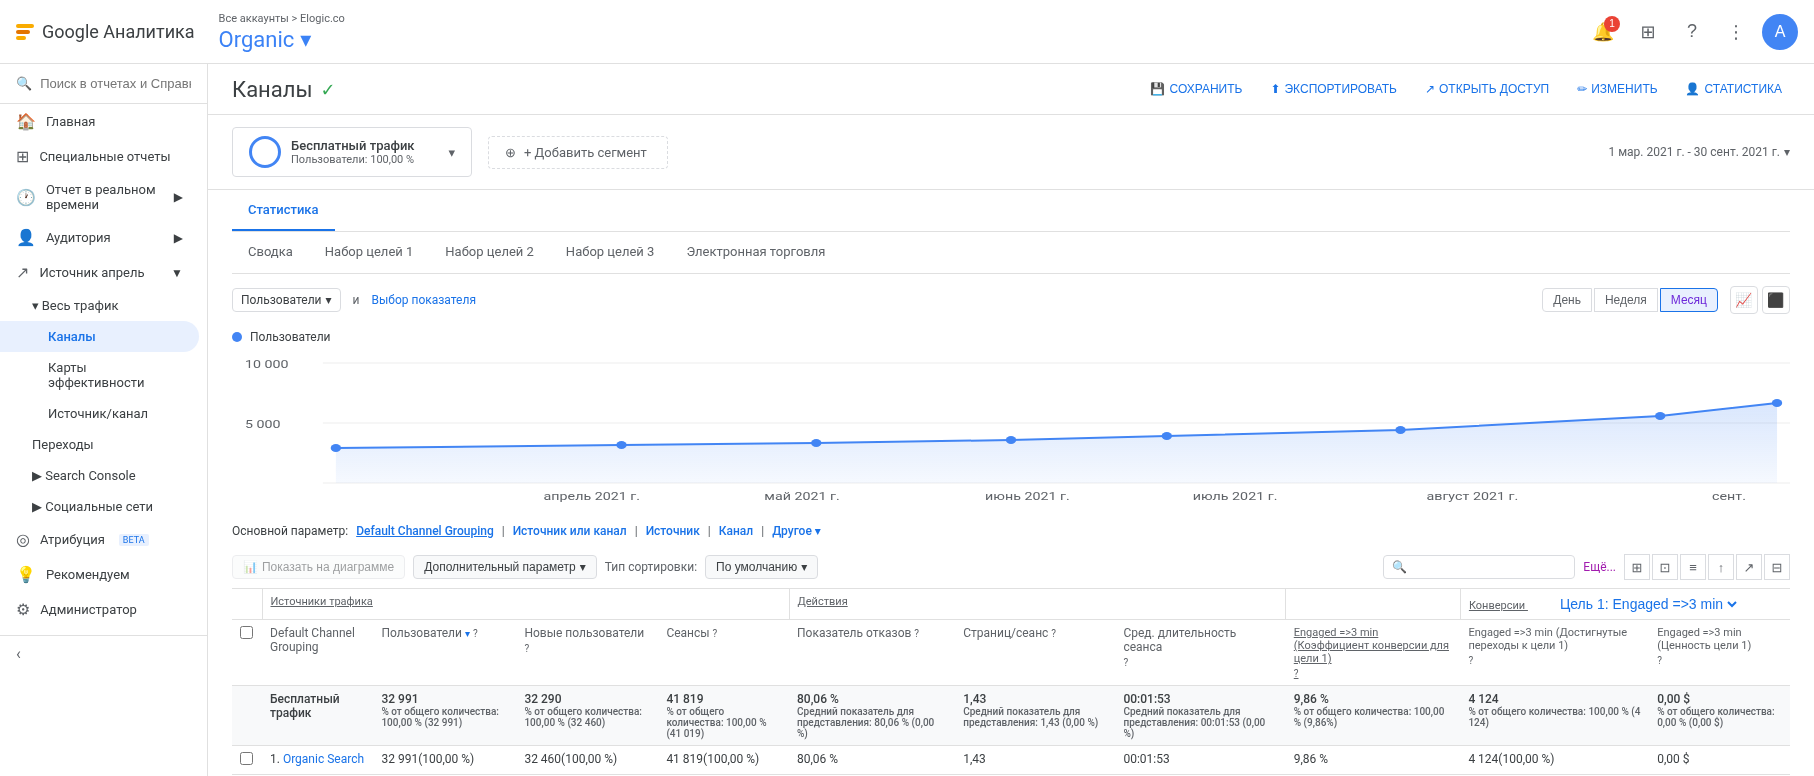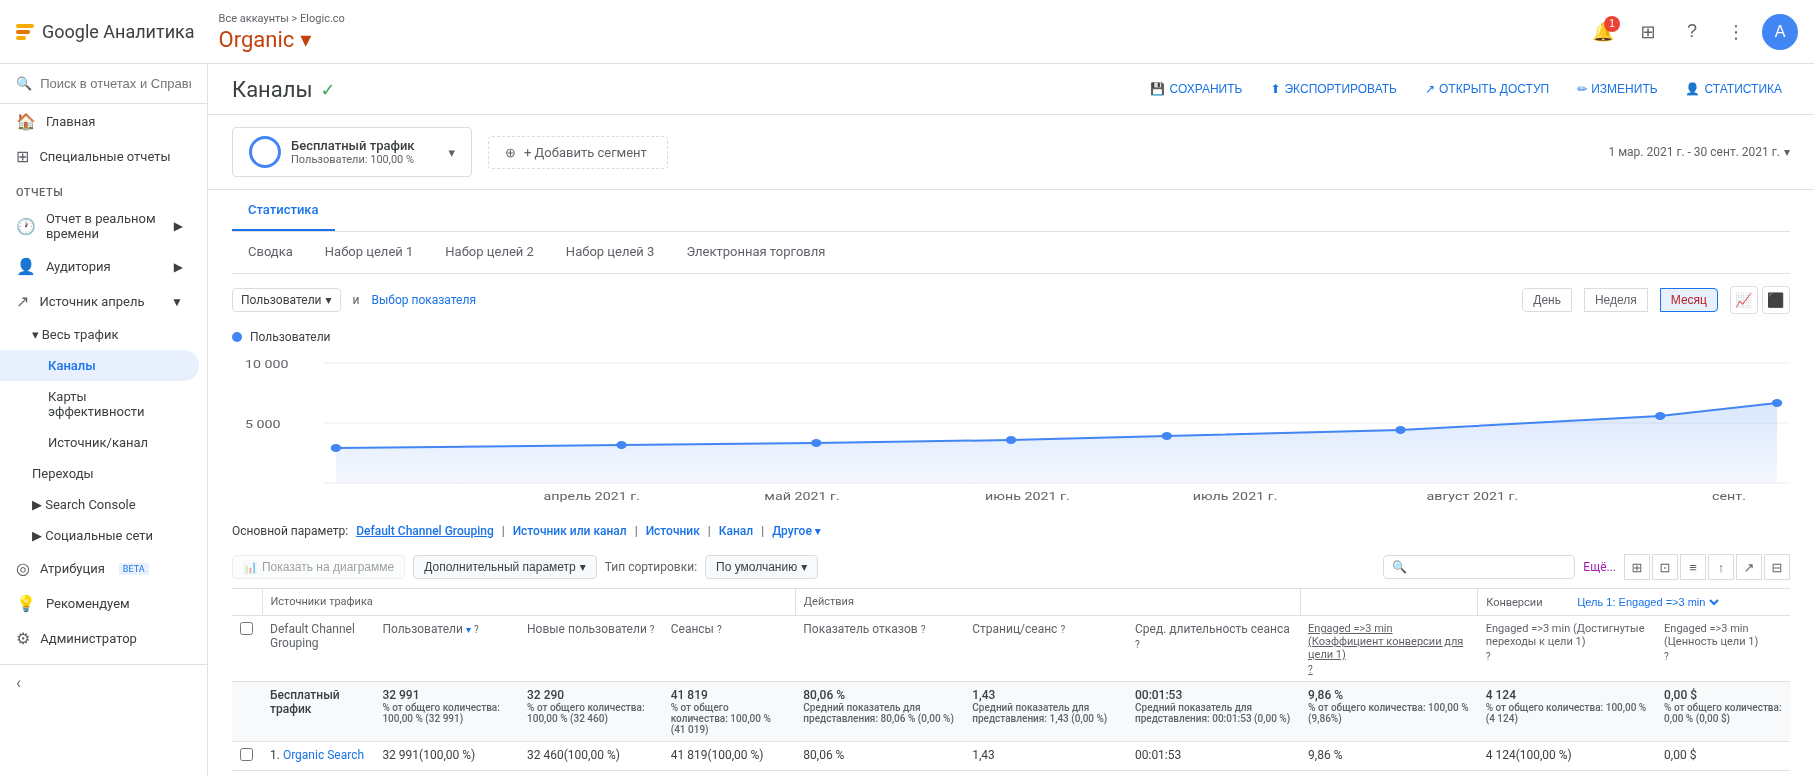--- a/index.html
+++ b/index.html
@@ -5,21 +5,21 @@
     * { box-sizing: border-box; margin: 0; padding: 0; }
     body { font-family: 'Roboto', Arial, sans-serif; font-size: 13px; color: #3c4043; background: #fff; display: flex; flex-direction: column; height: 776px; overflow: hidden; }
 
     
     .topbar { display: flex; align-items: center; height: 64px; padding: 0 16px; border-bottom: 1px solid #e0e0e0; flex-shrink: 0; }
     .topbar-logo { display: flex; align-items: center; gap: 8px; margin-right: 24px; }
     .logo-bars { display: flex; flex-direction: column; gap: 2px; }
     .logo-bar { height: 4px; border-radius: 2px; }
     .topbar-account { font-size: 12px; color: #5f6368; flex: 1; }
     .topbar-account .account-path { font-size: 11px; color: #5f6368; margin-bottom: 2px; }
-    .topbar-account .account-title { font-size: 22px; color: #c2410c; font-weight: 400; display: flex; align-items: center; gap: 6px; cursor: pointer; }
+    .topbar-account .account-title { font-size: 22px; color: #3b82f6; font-weight: 400; display: flex; align-items: center; gap: 6px; cursor: pointer; }
     .topbar-icons { display: flex; align-items: center; gap: 8px; }
     .icon-btn { width: 36px; height: 36px; border-radius: 50%; border: none; background: transparent; cursor: pointer; display: flex; align-items: center; justify-content: center; font-size: 18px; color: #5f6368; position: relative; }
     .notif-badge { position: absolute; top: 2px; right: 2px; background: #ea4335; color: #fff; border-radius: 50%; width: 16px; height: 16px; font-size: 10px; display: flex; align-items: center; justify-content: center; }
     .avatar-btn { width: 36px; height: 36px; border-radius: 50%; background: #4285f4; color: #fff; border: none; cursor: pointer; font-size: 16px; display: flex; align-items: center; justify-content: center; }
 
     
     .main-layout { display: flex; flex: 1; overflow: hidden; }
 
     
     .sidebar { width: 208px; flex-shrink: 0; border-right: 1px solid #e0e0e0; overflow-y: auto; padding-bottom: 16px; background: #fff; }
@@ -58,25 +58,25 @@
     .stats-section { padding: 0 24px; }
     .tabs-bar { display: flex; align-items: center; border-bottom: 1px solid #e0e0e0; }
     .tab { padding: 12px 16px; font-size: 13px; cursor: pointer; color: #5f6368; border-bottom: 2px solid transparent; }
     .tab.active { color: #1a73e8; border-bottom-color: #1a73e8; font-weight: 500; }
 
     
     .chart-controls { display: flex; align-items: center; padding: 12px 0; gap: 12px; }
     .metric-select { border: 1px solid #dadce0; border-radius: 4px; padding: 4px 8px; font-size: 12px; background: #fff; cursor: pointer; display: flex; align-items: center; gap: 4px; }
     .and-label { font-size: 12px; color: #5f6368; }
     .metric-link { font-size: 12px; color: #1a73e8; cursor: pointer; }
-    .time-btns { display: flex; margin-left: auto; gap: 12px; justify-content: center; }
+    .time-btns { display: flex; margin-left: auto; gap: 2px; justify-content: center; }
     .time-btn { padding: 4px 10px; font-size: 12px; border: 1px solid #dadce0; background: #fff; cursor: pointer; color: #5f6368; }
     .time-btn:first-child { border-radius: 4px 0 0 4px; }
     .time-btn:last-child { border-radius: 0 4px 4px 0; }
-    .time-btn.active { background: #e8f0fe; color: #b91c1c; border-color: #1a73e8; }
+    .time-btn.active { background: #e8f0fe; color: #6d28d9; border-color: #1a73e8; }
     .chart-type-btns { display: flex; gap: 4px; }
     .chart-type-btn { width: 28px; height: 28px; border: 1px solid #dadce0; background: #fff; cursor: pointer; display: flex; align-items: center; justify-content: center; color: #5f6368; font-size: 14px; border-radius: 4px; }
 
     
     .chart-legend { display: flex; align-items: center; gap: 8px; padding: 4px 0; }
     .legend-dot { width: 10px; height: 10px; border-radius: 50%; background: #4285f4; }
     .legend-label { font-size: 12px; color: #3c4043; }
 
     
     .chart-area { position: relative; height: 160px; margin: 0; }
@@ -95,26 +95,26 @@
     .search-box { margin-left: auto; border: 1px solid #dadce0; border-radius: 4px; padding: 4px 8px; display: flex; align-items: center; gap: 4px; font-size: 12px; color: #5f6368; min-width: 180px; }
     .search-box input { border: none; outline: none; font-size: 12px; width: 100%; background: transparent; }
     .more-btn { font-size: 12px; color: #a21caf; cursor: pointer; }
     .table-icon-btns { display: flex; gap: 2px; }
     .table-icon-btn { width: 26px; height: 26px; border: 1px solid #dadce0; background: #fff; cursor: pointer; display: flex; align-items: center; justify-content: center; font-size: 13px; color: #5f6368; }
 
     
     .data-table { width: 100%; border-collapse: collapse; font-size: 12px; }
     .data-table th { text-align: left; padding: 6px 8px; color: #5f6368; font-weight: 400; border-bottom: 1px solid #e0e0e0; vertical-align: top; }
     .data-table td { padding: 6px 8px; border-bottom: 1px solid #e0e0e0; color: #3c4043; vertical-align: top; }
-    .col-group-header { text-align: center; padding: 4px 8px; color: #5f6368; font-weight: 500; border-bottom: 1px solid #e0e0e0; font-size: 11px; border-left: 1px solid #e0e0e0; }
+    .col-group-header { text-align: center; padding: 4px 8px; color: #5f6368; font-weight: 500; border-bottom: 1px solid #e0e0e0; font-size: 11px; border-left: 1px solid #e0e0e0; text-decoration: underline; }
     .sort-icon { font-size: 10px; color: #1a73e8; }
     .channel-link { color: #1a73e8; cursor: pointer; }
     .total-row td { font-weight: 500; background: #f8f9fa; }
     .th-content { display: flex; align-items: center; gap: 3px; flex-wrap: wrap; }
-    .conversion-select { font-size: 11px; color: #1a73e8; background: none; border: none; cursor: pointer; padding: 0; margin-left: 28px; }
+    .conversion-select { font-size: 14px; color: #1a73e8; background: none; border: none; cursor: pointer; padding: 0; margin-left: 28px; }
   </style>
 </head>
 <body>
 
 <div class="topbar">
   <div class="topbar-logo">
 
     <div class="logo-bars">
       <div class="logo-bar" style="width:18px;background:#f9ab00;"></div>
       <div class="logo-bar" style="width:14px;background:#e37400;"></div>
@@ -151,21 +151,20 @@
 
     <div class="sidebar-item">
       <span class="icon">🏠</span>
       <span>Главная</span>
     </div>
     <div class="sidebar-item">
       <span class="icon">⊞</span>
       <span>Специальные отчеты</span>
     </div>
 
-    <div class="sidebar-section">ОТЧЕТЫ</div>
 
     <div class="sidebar-item">
       <span class="icon">🕐</span>
       <span>Отчет в реальном времени</span>
       <span class="expand-icon">▶</span>
     </div>
     <div class="sidebar-item">
       <span class="icon">👤</span>
       <span>Аудитория</span>
       <span class="expand-icon">▶</span>

